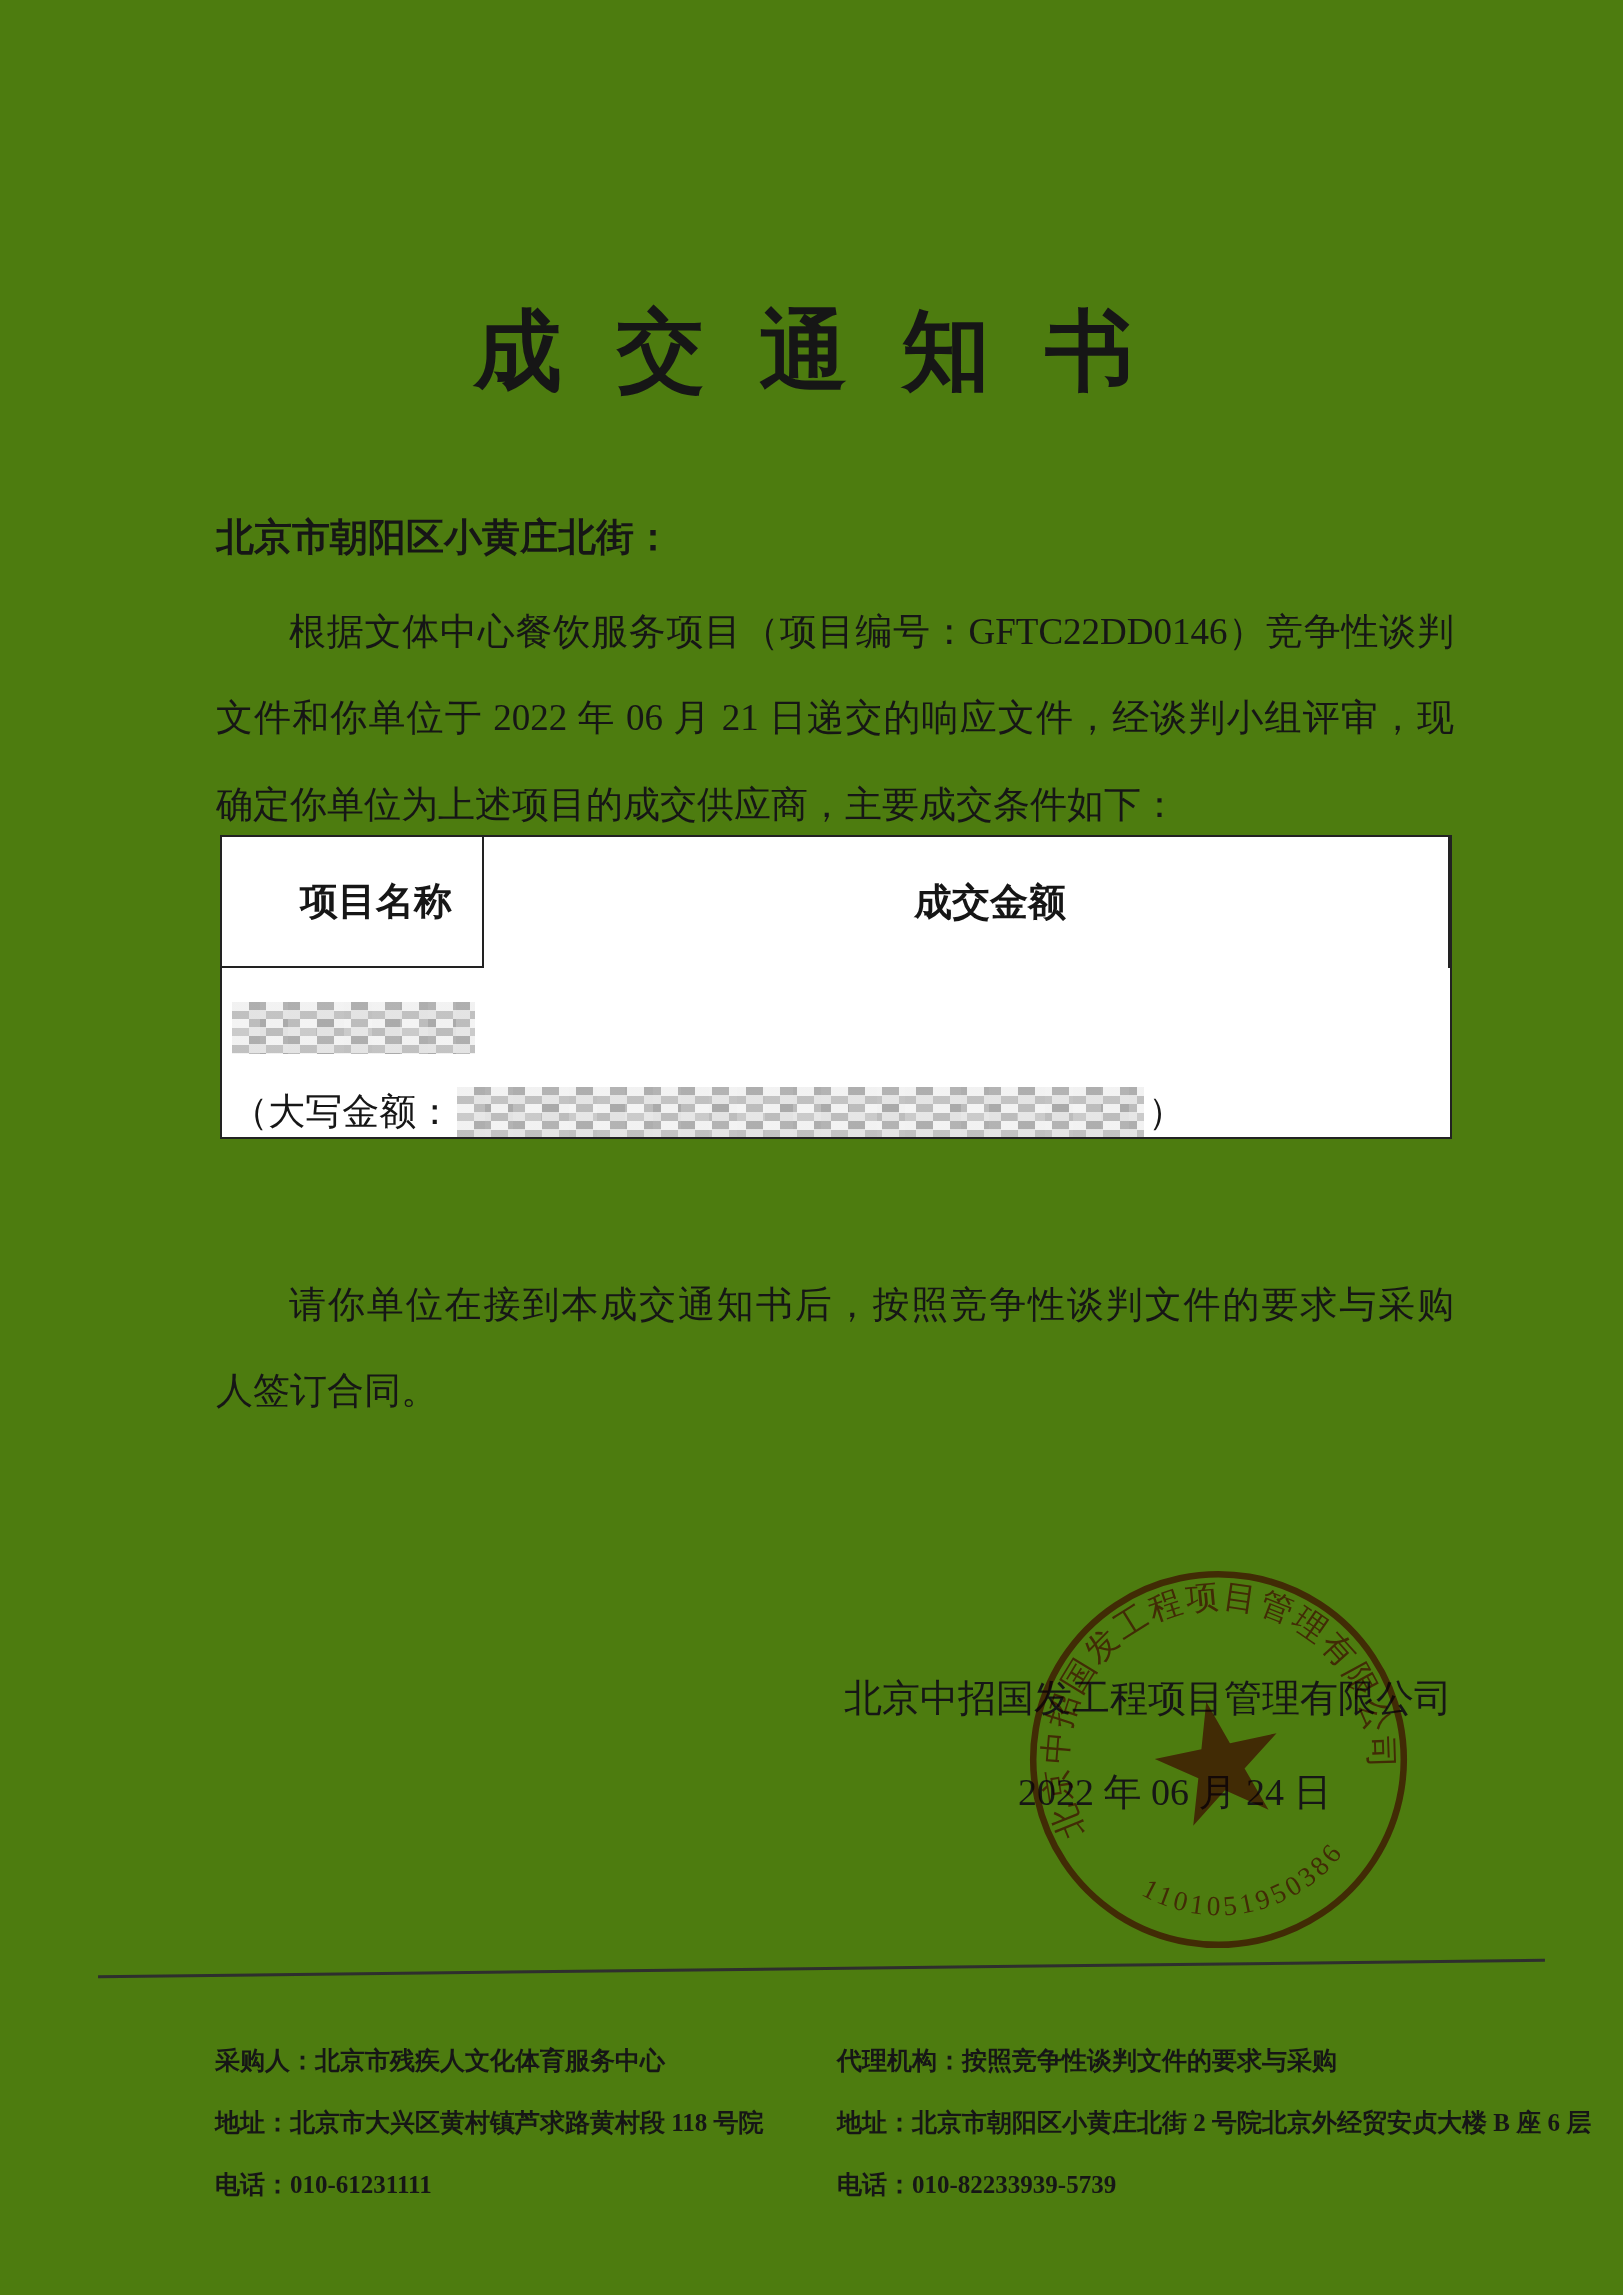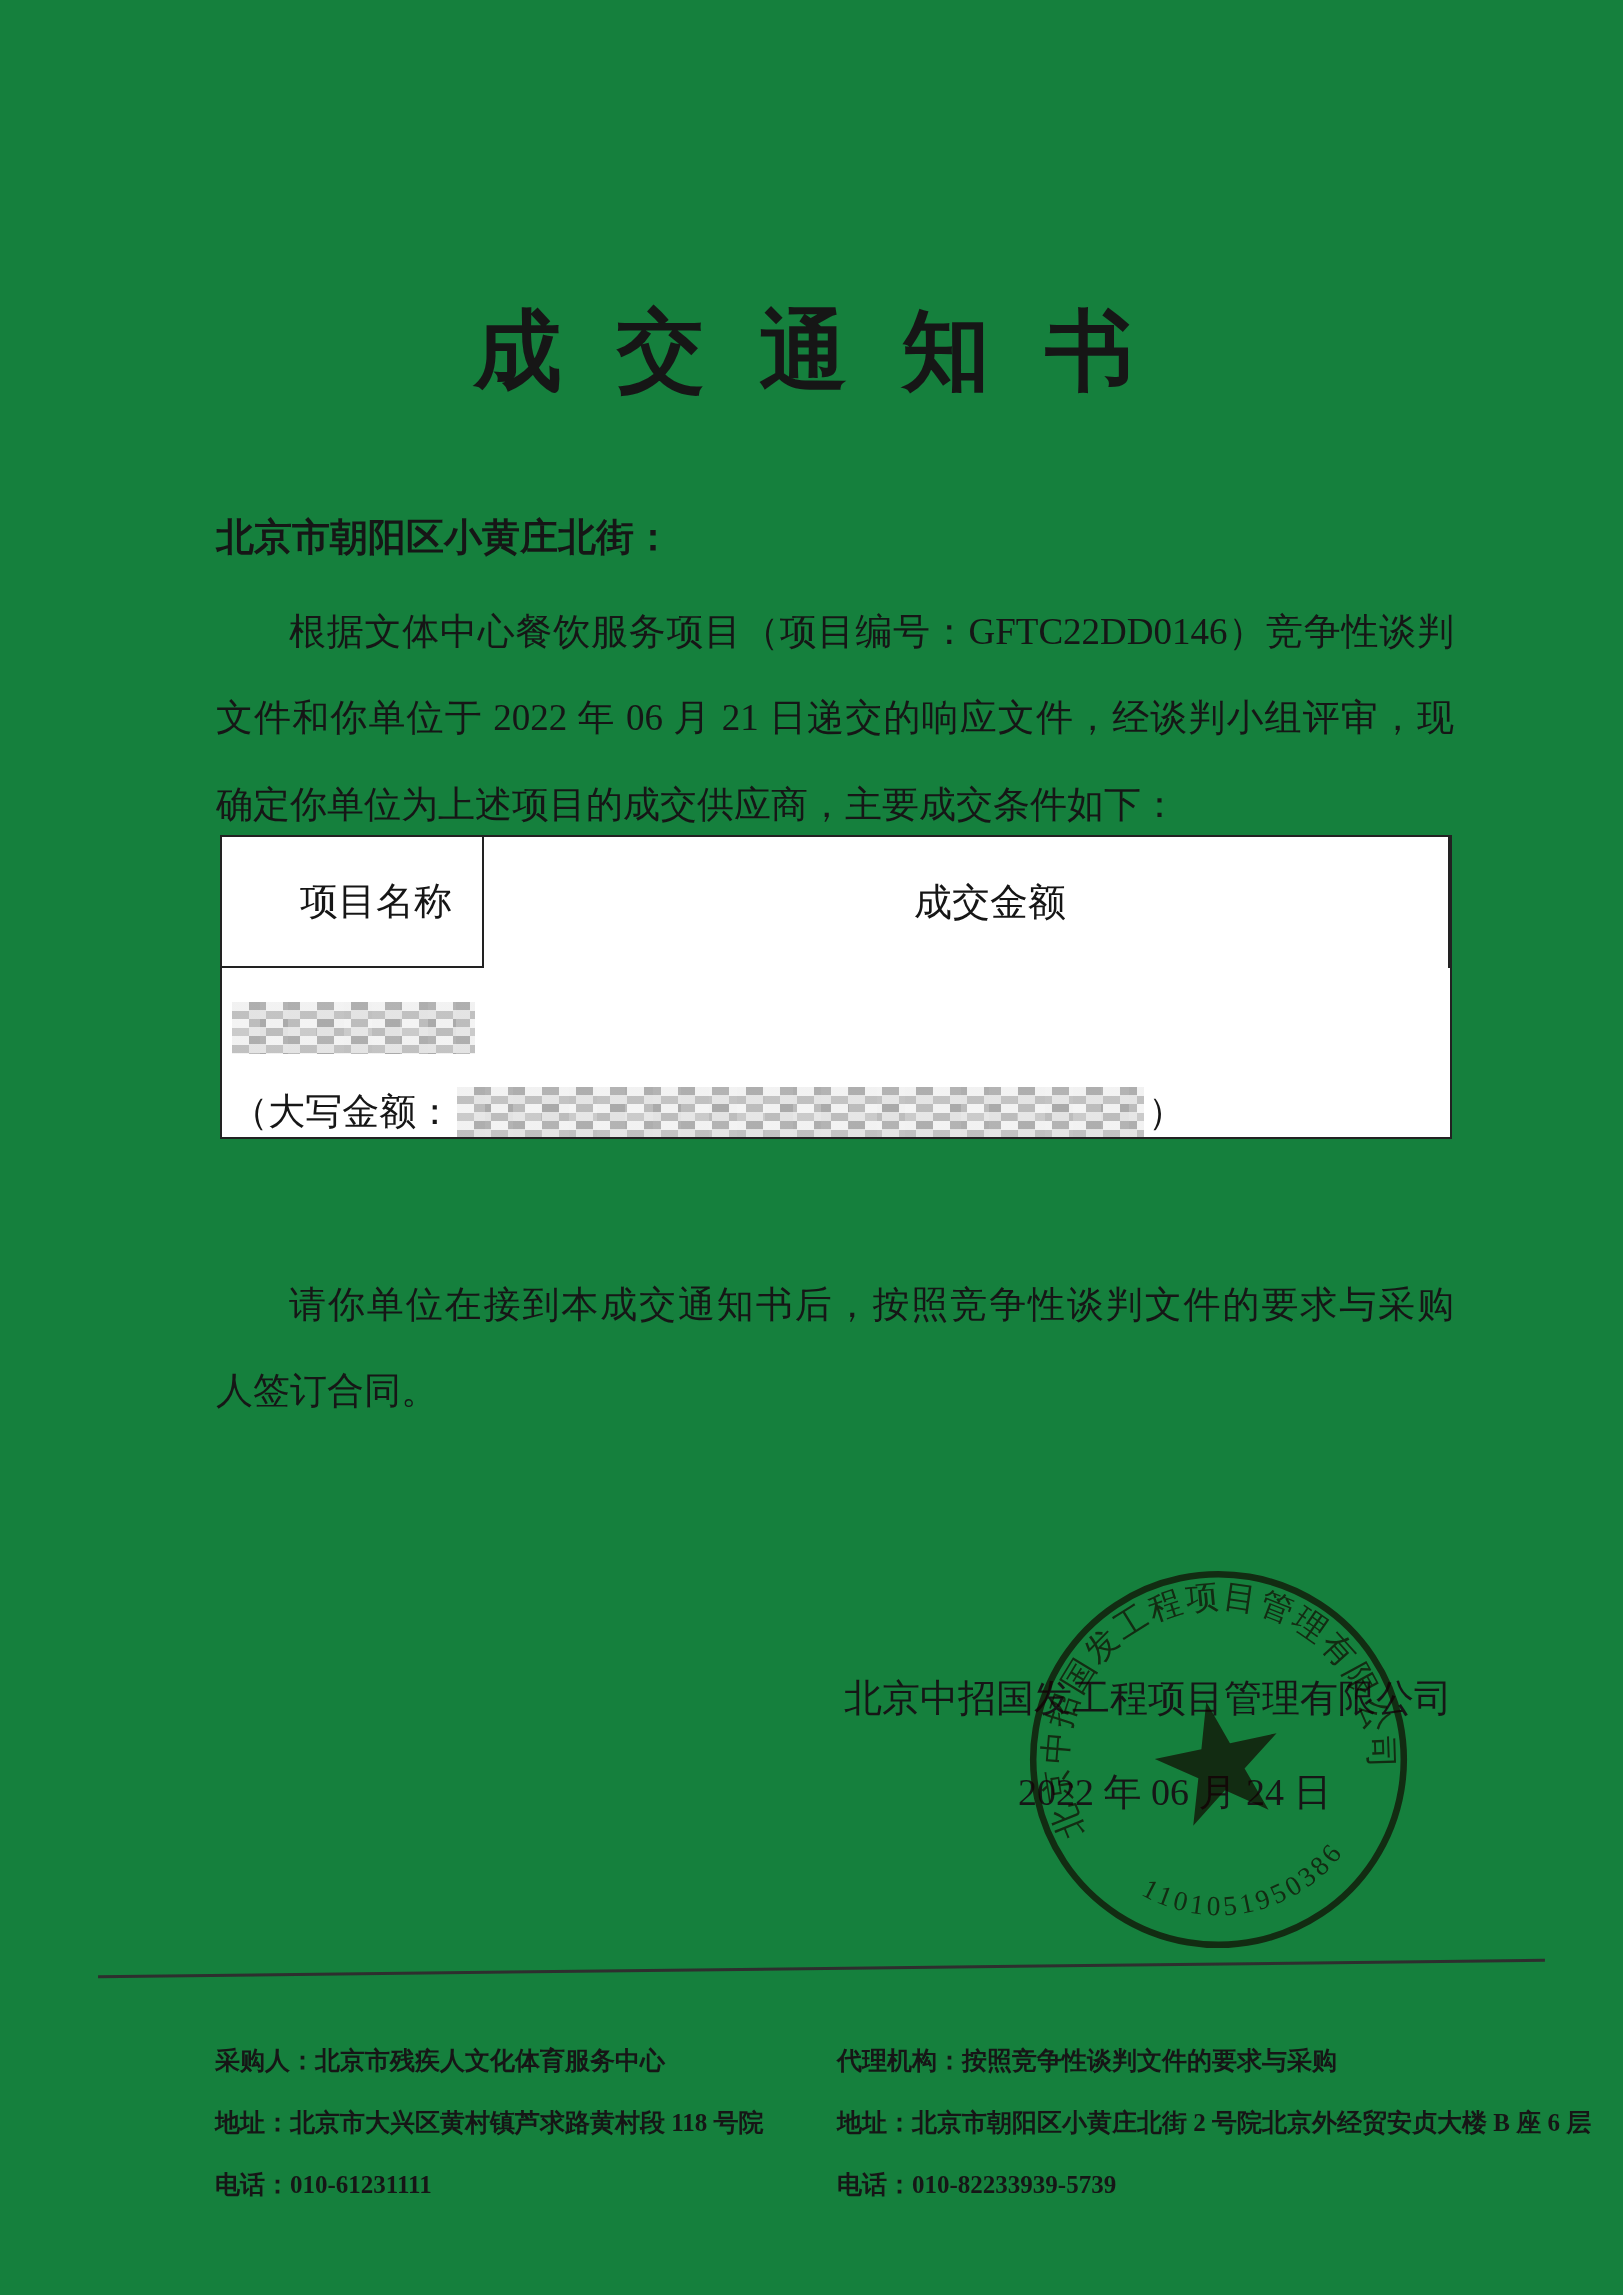--- a/index.html
+++ b/index.html
@@ -1,20 +1,20 @@
 <!DOCTYPE html>
 <html style="font-size:10.5px"><head>
 <meta charset="utf-8">
 <style>
   html,body{margin:0;padding:0;background:#9a9a9a;}
   .page{
     position:relative;
     width:1623px;height:2295px;
     margin:0 auto;
-    background:#15803d;
+    background:#4d7c0f;
     font-family:"Liberation Serif","DejaVu Serif",serif;
     color:#161616;
     overflow:hidden;
   }
   .doc-title{
     position:absolute;top:288px;left:0;width:1623px;
     text-align:center;
     font-size:88px;font-weight:700;
     letter-spacing:16.4px;
     line-height:1.45;
@@ -41,21 +41,21 @@
     position:absolute;left:220px;top:835px;
     width:1232px;height:304px;
     border:2.6px solid #222222;
     box-sizing:border-box;
     display:grid;
     grid-template-columns:262px 1fr;
     grid-template-rows:131px 1fr;
     background:#ffffff;
   }
   .cell{box-sizing:border-box;display:flex;align-items:center;justify-content:center;}
-  .cell-label{border-right:2px solid #222222;font-size:38px;font-weight:400;padding-left:48px;}
+  .cell-label{border-right:2px solid #222222;font-size:38px;font-weight:700;padding-left:48px;}
   .row1{border-bottom:2px solid #222222;}
   .cell-value{font-size:37px;}
   .cell-amount{
     flex-direction:column;align-items:stretch;justify-content:flex-end;
   }
   .mosaic{
     background-image:
       conic-gradient(rgba(150,150,150,.55) 0 90deg, rgba(230,230,230,.9) 90deg 180deg,
                      rgba(185,185,185,.65) 180deg 270deg, rgba(244,244,244,.95) 270deg 360deg),
       conic-gradient(#d7d7d7 0 90deg, #c3c3c3 90deg 180deg, #ececec 180deg 270deg, #cdcdcd 270deg 360deg);

